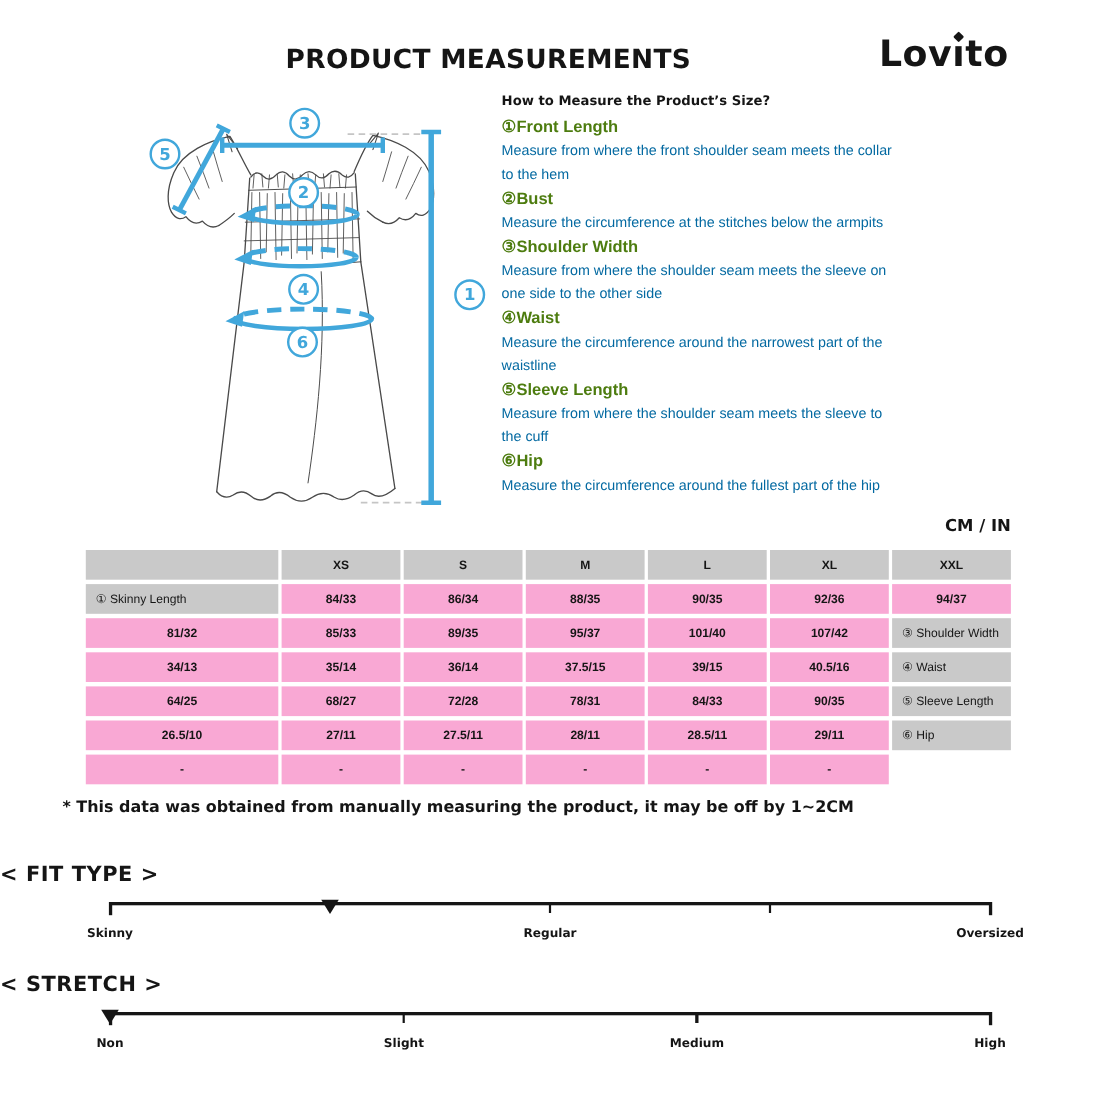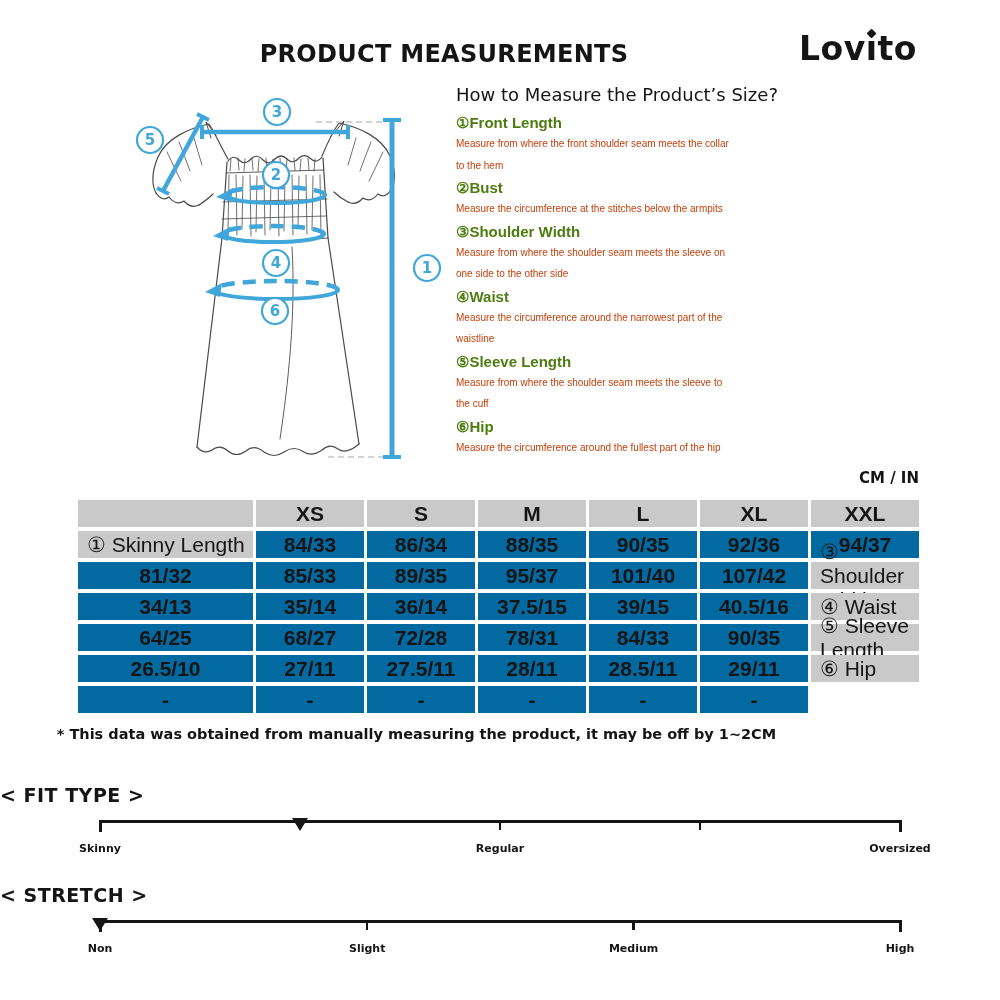--- a/index.html
+++ b/index.html
@@ -17,37 +17,37 @@
     font-family:"DejaVu Sans",sans-serif;font-weight:800;font-size:33px;letter-spacing:.5px;
   }
   .logo-i{position:relative;}
   .logo-i::after{
     content:"";position:absolute;left:2px;top:1px;width:7px;height:7px;
     background:#151515;transform:rotate(45deg);border-radius:1px;
   }
   svg.diagram{position:absolute;left:95px;top:95px;}
 
   .howto{position:absolute;left:456px;top:84px;width:474px;}
-  .howto-title{font-family:"DejaVu Sans",sans-serif;font-weight:400;font-size:18px;margin-bottom:7px;}
+  .howto-title{font-family:"DejaVu Sans",sans-serif;font-weight:700;font-size:12px;margin-bottom:7px;}
   .hname{font-size:15px;font-weight:700;line-height:21px;color:#4d7c0f;}
-  .hdesc{font-size:10px;color:#c2410c;line-height:21.5px;white-space:pre-line;margin-bottom:1px;}
+  .hdesc{font-size:13px;color:#0369a1;line-height:21.5px;white-space:pre-line;margin-bottom:1px;}
 
   .cmin{
     position:absolute;left:78px;top:469px;width:841px;text-align:right;
     font-family:"DejaVu Sans",sans-serif;font-weight:700;font-size:15px;
   }
   .table{
     position:absolute;left:78px;top:500px;
     display:grid;grid-template-columns:175px repeat(6,108px);gap:4px 3px;
   }
-  .cell{height:27px;display:flex;align-items:center;justify-content:center;font-size:21px;}
+  .cell{height:27px;display:flex;align-items:center;justify-content:center;font-size:11px;}
   .corner,.head,.rowlabel{background:#C9C9C9;}
   .head{font-weight:700;}
   .rowlabel{justify-content:flex-start;padding-left:9px;font-weight:400;}
-  .val{background:#0369a1;font-weight:700;}
+  .val{background:#f9a8d4;font-weight:700;}
 
   .note{
     position:absolute;top:726px;left:0;width:833px;text-align:center;
     font-family:"DejaVu Sans",sans-serif;font-weight:700;font-size:14.5px;
   }
   .scale-title{
     position:absolute;left:0;width:840px;
     font-family:"DejaVu Sans",sans-serif;font-weight:800;font-size:19px;letter-spacing:.5px;
   }
   .scale{position:absolute;left:100px;width:800px;height:14px;}

